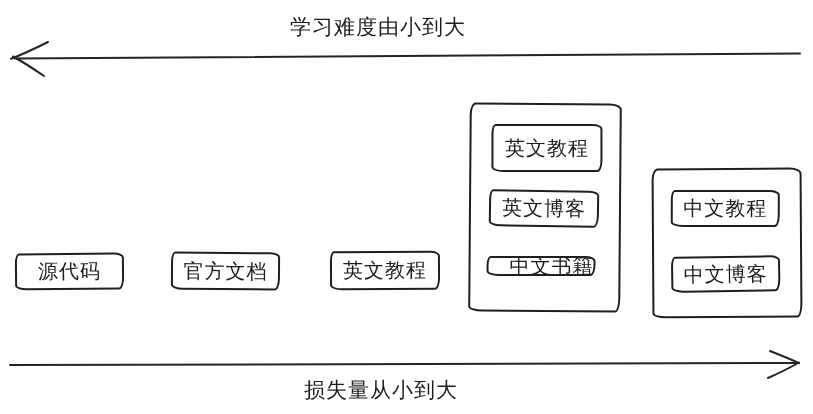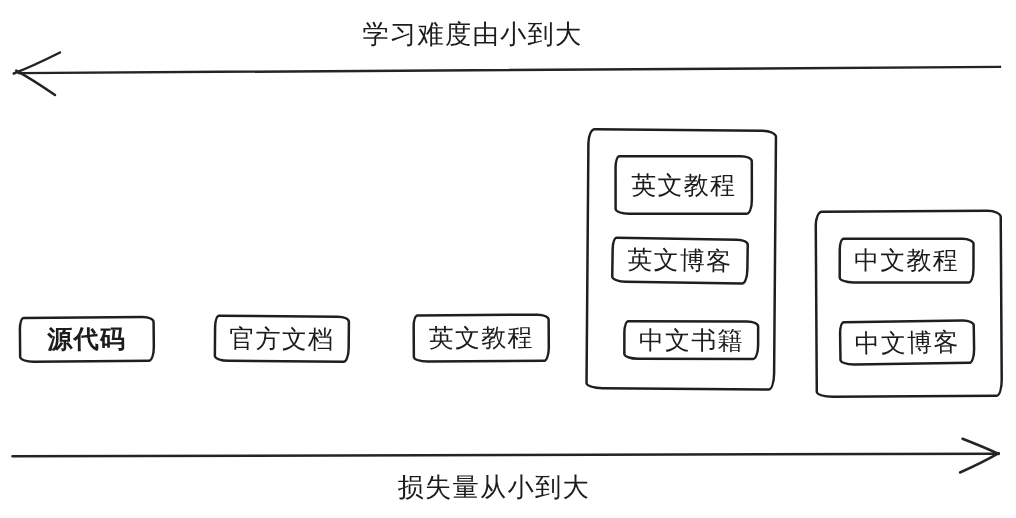--- a/index.html
+++ b/index.html
@@ -17,21 +17,21 @@
   }
   .axis-label {
     position: absolute;
     font-size: 21px;
     letter-spacing: 1px;
     color: #1c1c1c;
     text-align: center;
     white-space: nowrap;
   }
   #top-axis-label { left: 287px; top: 13px; width: 182px; }
-  #bottom-axis-label { left: 313px; top: 376px; width: 164px; }
+  #bottom-axis-label { left: 299px; top: 376px; width: 164px; }
   svg.arrow-layer {
     position: absolute;
     left: 0; top: 0;
     width: 813px; height: 414px;
     pointer-events: none;
   }
   svg.arrow-layer path {
     fill: none;
     stroke: #242424;
     stroke-width: 2;
@@ -55,29 +55,29 @@
     position: absolute;
     background: transparent;
     border: 2px solid #1f1f1f;
     border-radius: 6px 12px 5px 14px / 12px 6px 14px 5px;
   }
   .r-neg { transform: rotate(-0.5deg); }
   .r-pos { transform: rotate(0.45deg); }
   .r-neg2 { transform: rotate(-0.35deg); }
 
   
-  #box-source-code    { left: 15px;  top: 253px; width: 109px; height: 37px; font-weight: bold; }
+  #box-source-code    { left: 15px;  top: 253px; width: 109px; height: 37px; }
   #box-official-docs  { left: 171px; top: 252px; width: 109px; height: 38px; justify-content: center; }
   #box-english-books  { left: 330px; top: 251px; width: 110px; height: 39px; }
 
   
   #group-english { left: 469px; top: 103px; width: 152px; height: 209px; }
   #box-english-tutorials { left: 20px; top: 19px;  width: 111px; height: 48px; }
   #box-english-blogs     { left: 18px; top: 85px;  width: 110px; height: 37px; }
-  #box-chinese-books     { left: 28px; top: 151px; width: 109px; height: 32px; }
+  #box-chinese-books     { left: 16px; top: 151px; width: 109px; height: 20px; justify-content: flex-end; }
 
   
   #group-chinese { left: 652px; top: 168px; width: 150px; height: 150px; }
   #box-chinese-tutorials { left: 17px; top: 20px; width: 109px; height: 37px; }
   #box-chinese-blogs     { left: 17px; top: 86px; width: 109px; height: 36px; }
 </style>
 </head>
 <body>
 
 <div id="canvas">

